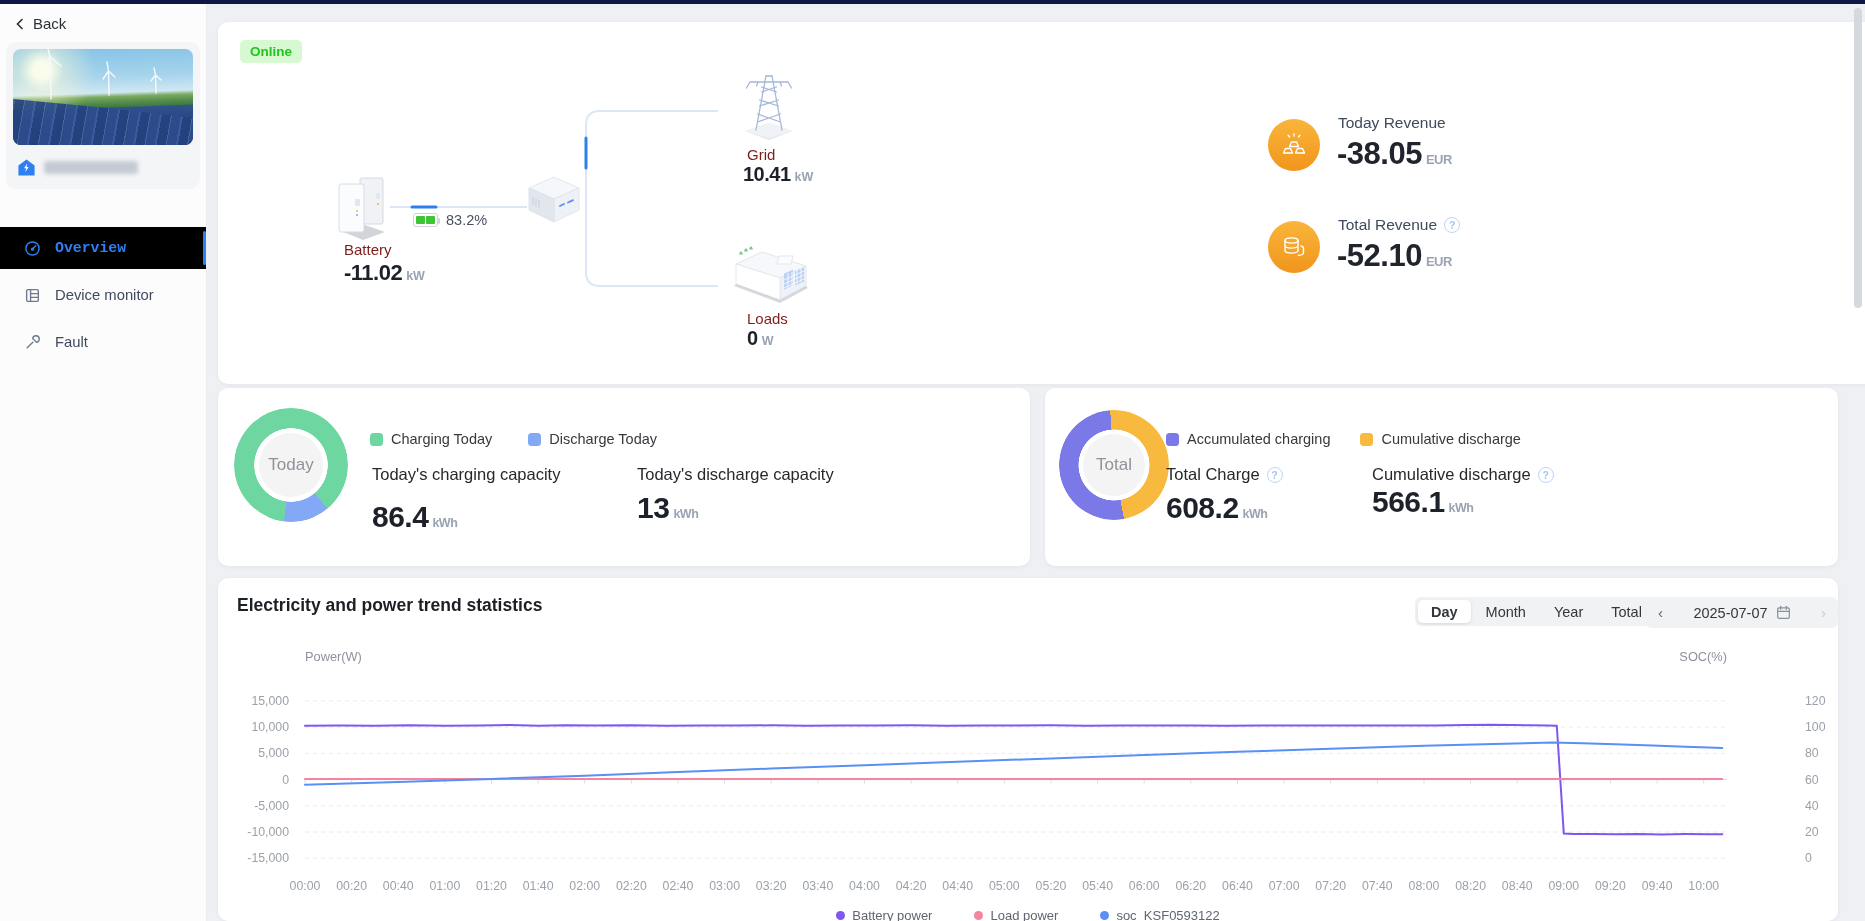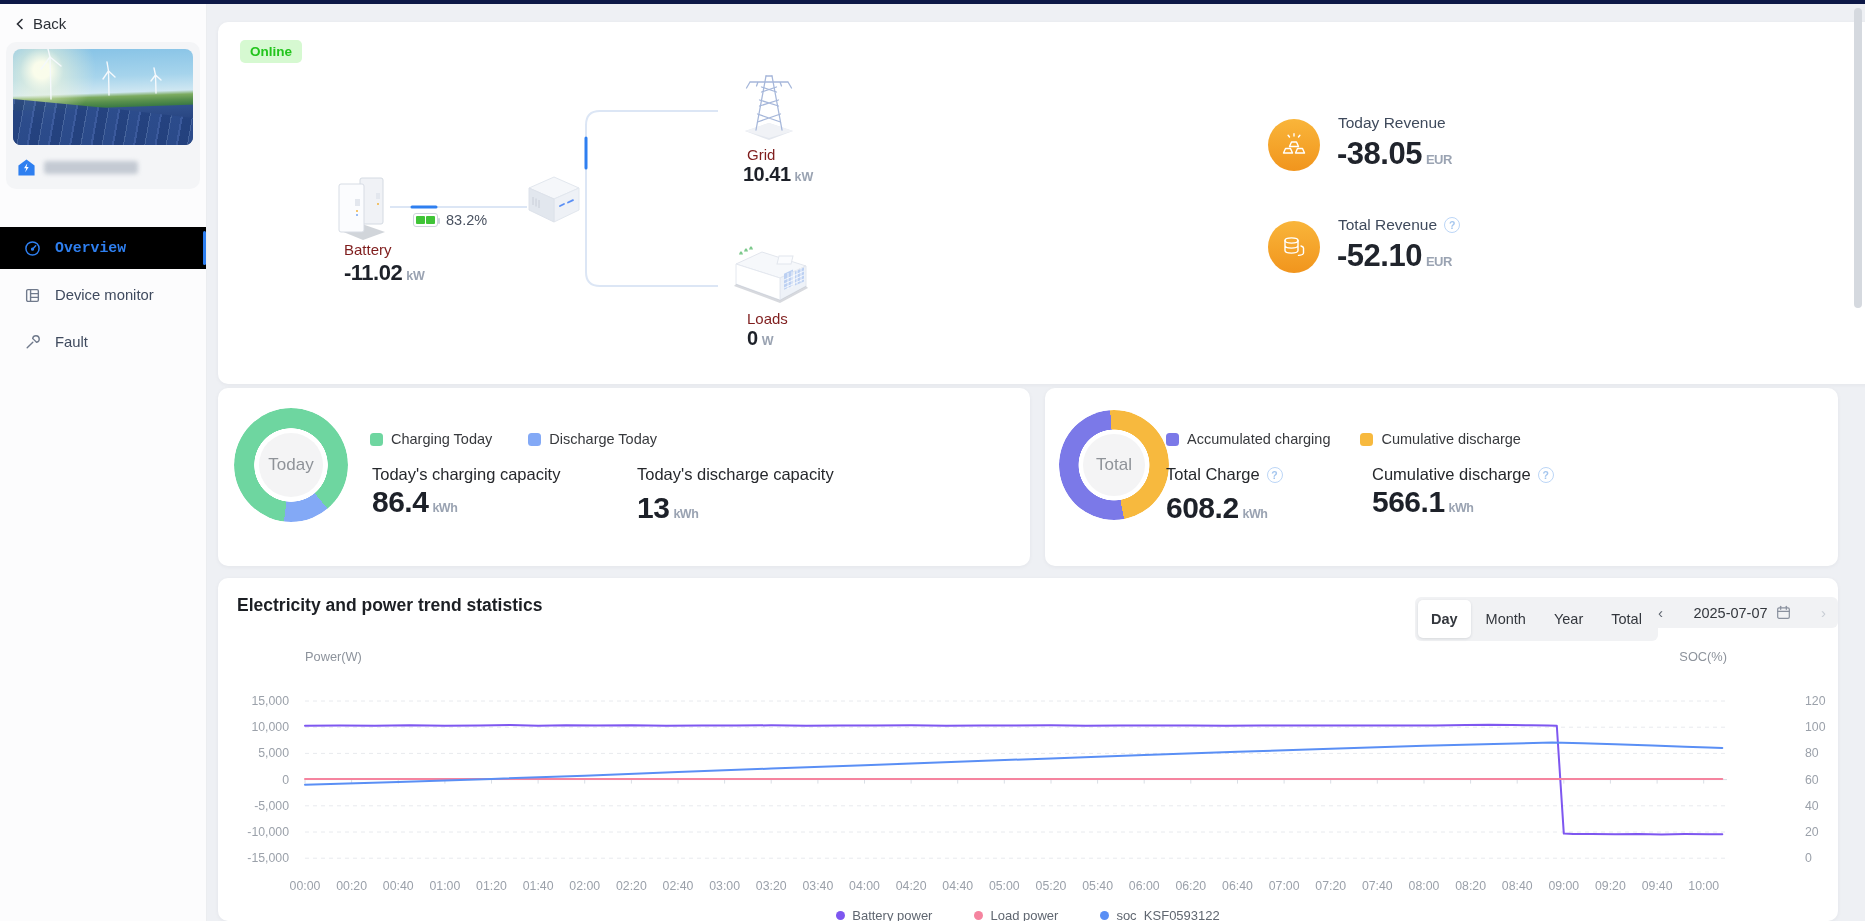--- a/index.html
+++ b/index.html
@@ -69,21 +69,21 @@
     color:#8f9399; font-size:17px; }
   .legend-row { position:absolute; top:16px; display:flex; gap:0;margin-top:27px; }
   .legend-item { display:flex; align-items:center; gap:8px; cursor:pointer; }
   .legend-sq { width:13px; height:13px; border-radius:3.5px; }
   .legend-label { font-size:14.5px; color:#37393d; }
   .metric-label { position:absolute; font-size:16.5px; color:#26282c; display:flex; align-items:center; gap:7px; }
   .metric-value { position:absolute; font-size:30px; font-weight:800; color:#1d2129; letter-spacing:-.5px; }
 
   
   .trend-title { position:absolute; left:19px; top:17px; font-size:17.5px; font-weight:700; color:#1c1f24; }
-  .seg { position:absolute; left:1197px; top:19px; height:44px; background:#f1f2f4; border-radius:6px; display:flex; padding:3px; gap:2px; }
+  .seg { position:absolute; left:1197px; top:19px; height:29px; background:#f1f2f4; border-radius:6px; display:flex; padding:3px; gap:2px; }
   .seg button { border:none; background:transparent; font-family:inherit; font-size:14.5px; color:#33373d; padding:0 13px; border-radius:5px; cursor:pointer; }
   .seg button.active { background:#fff; font-weight:700; box-shadow:0 1px 3px rgba(20,30,50,.12); }
   .datenav { position:absolute; left:1428px; top:19px; width:192px; height:31px; background:#f1f2f4; border-radius:6px;
     display:flex; align-items:center; justify-content:space-between; padding:0 12px; }
   .datenav .chev { font-size:15px; color:#5d646e; cursor:pointer; line-height:1; }
   .datenav .chev.disabled { color:#c8cdd4; }
   .datenav .date-wrap { display:flex; align-items:center; gap:8px; cursor:pointer; }
   .datenav .date { font-size:14.5px; color:#33373d; }
   .tick { fill:#9ba1aa; font-size:12.3px; }
   .ax-title { fill:#8d939c; font-size:12.8px; }
@@ -266,21 +266,21 @@
       <div class="legend-item">
           <span class="legend-sq" style="background: rgb(110, 214, 160);"></span>
           <span class="legend-label">Charging Today</span>
         </div>
       <div class="legend-item">
           <span class="legend-sq" style="background: rgb(131, 169, 246);"></span>
           <span class="legend-label">Discharge Today</span>
         </div>
     </div>
     <div class="metric-label" style="left:154px;top:77px">Today's charging capacity</div>
-    <div class="metric-value" style="left:154px;top:97px"><span>86.4</span><span class="unit">kWh</span></div>
+    <div class="metric-value" style="left:154px;top:112px"><span>86.4</span><span class="unit">kWh</span></div>
     <div class="metric-label" style="left:419px;top:77px">Today's discharge capacity</div>
     <div class="metric-value" style="left:419px;top:103px"><span>13</span><span class="unit">kWh</span></div>
   </section>
 
   <section class="card" id="card-total">
     <div class="donut" id="donut-total" style="left: 14px; top: 22px; width: 110px; height: 110px; background: conic-gradient(from -4deg, rgb(247, 185, 62) 0deg, rgb(247, 185, 62) 173.547deg, rgb(123, 121, 232) 173.547deg, rgb(123, 121, 232) 360deg);"></div>
     <div class="donut-center" style="left:38px;top:46px;width:62px;height:62px">Total</div>
     <div class="legend-row" style="left:121px;gap:30px">
       <div class="legend-item">
           <span class="legend-sq" style="background: rgb(123, 121, 232);"></span>

